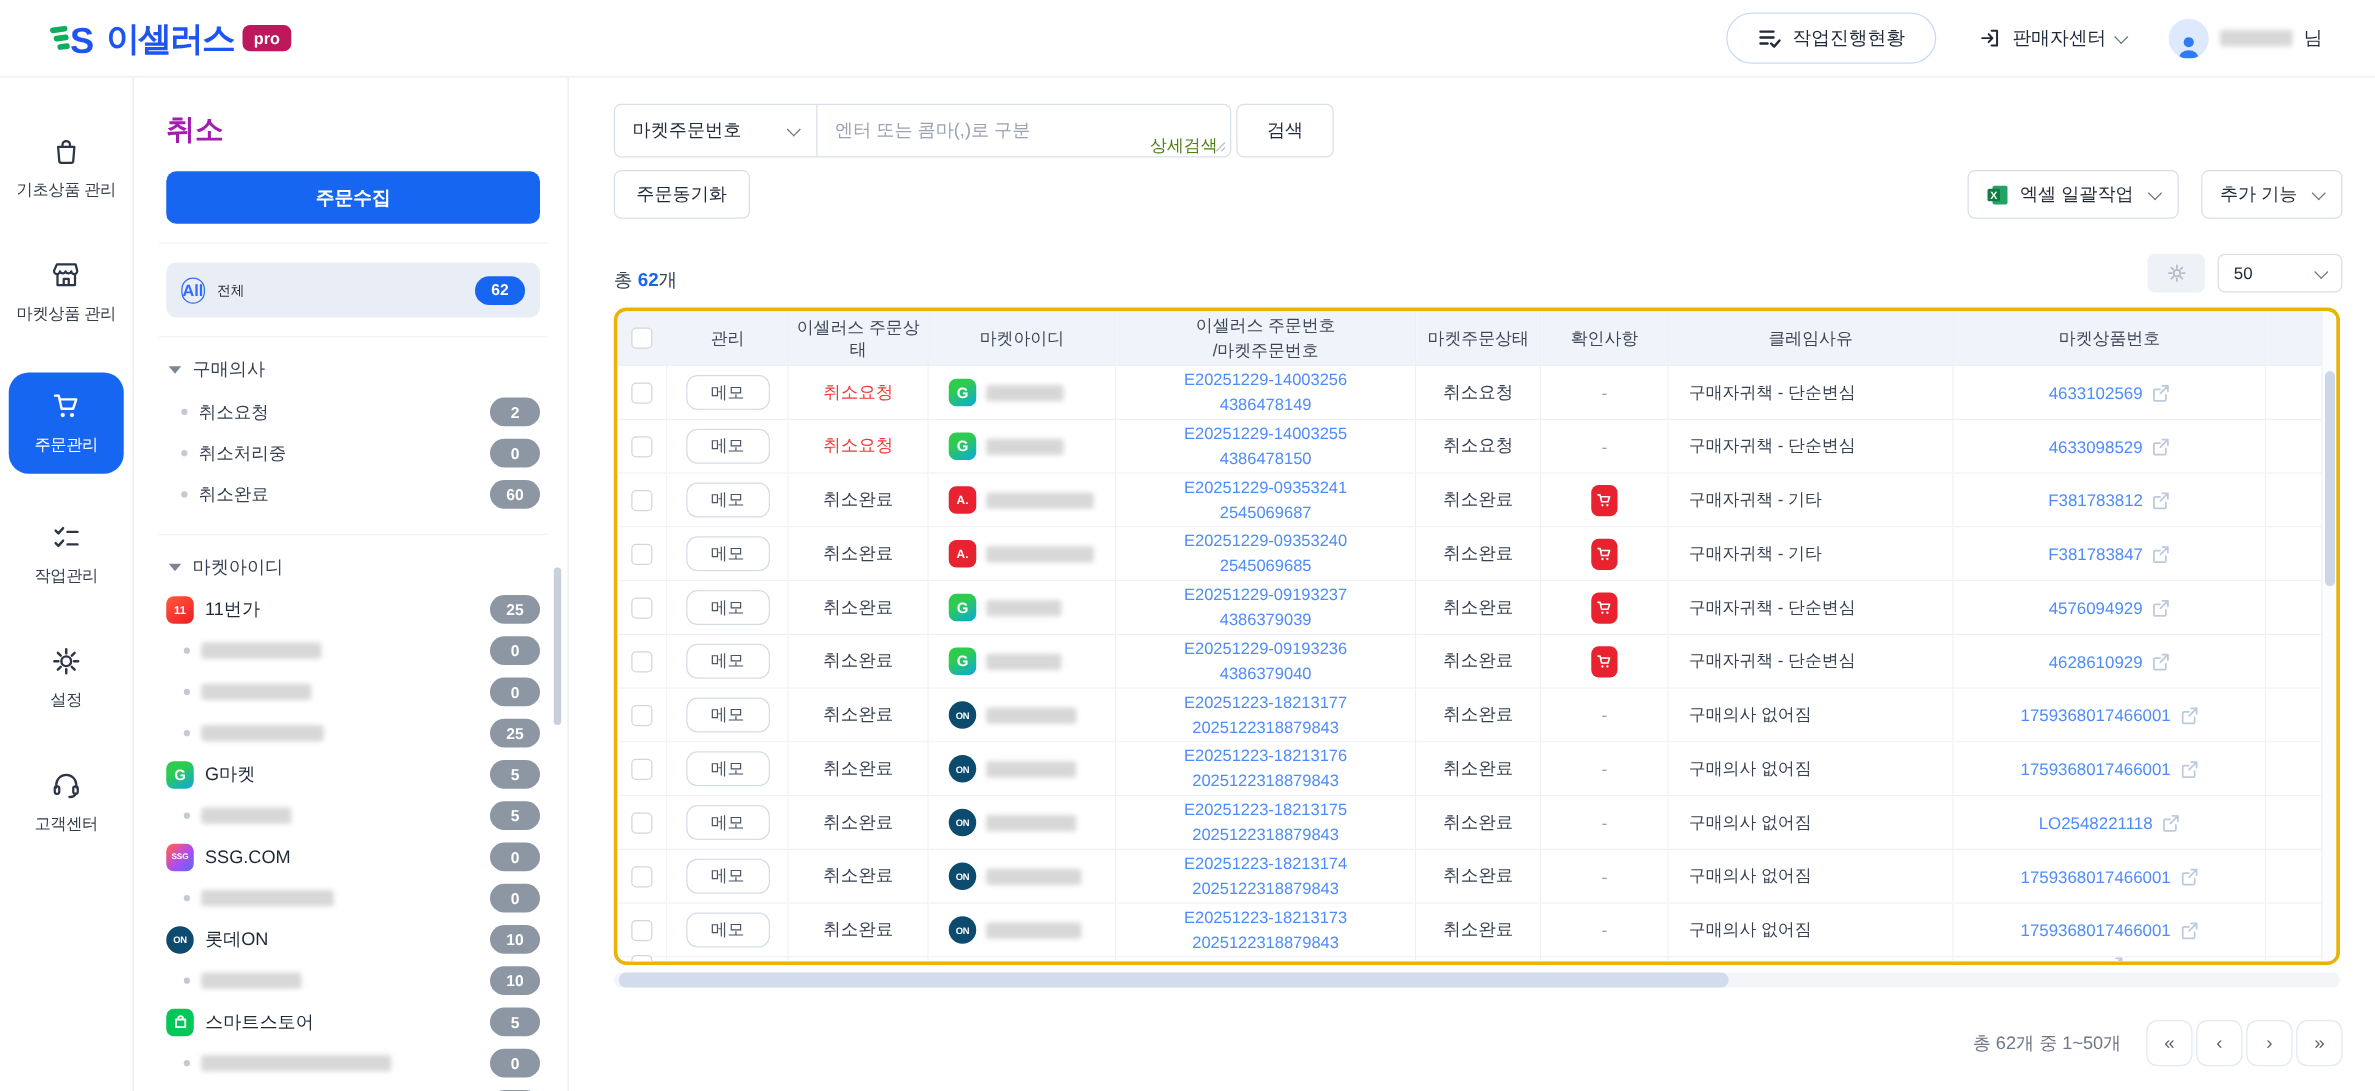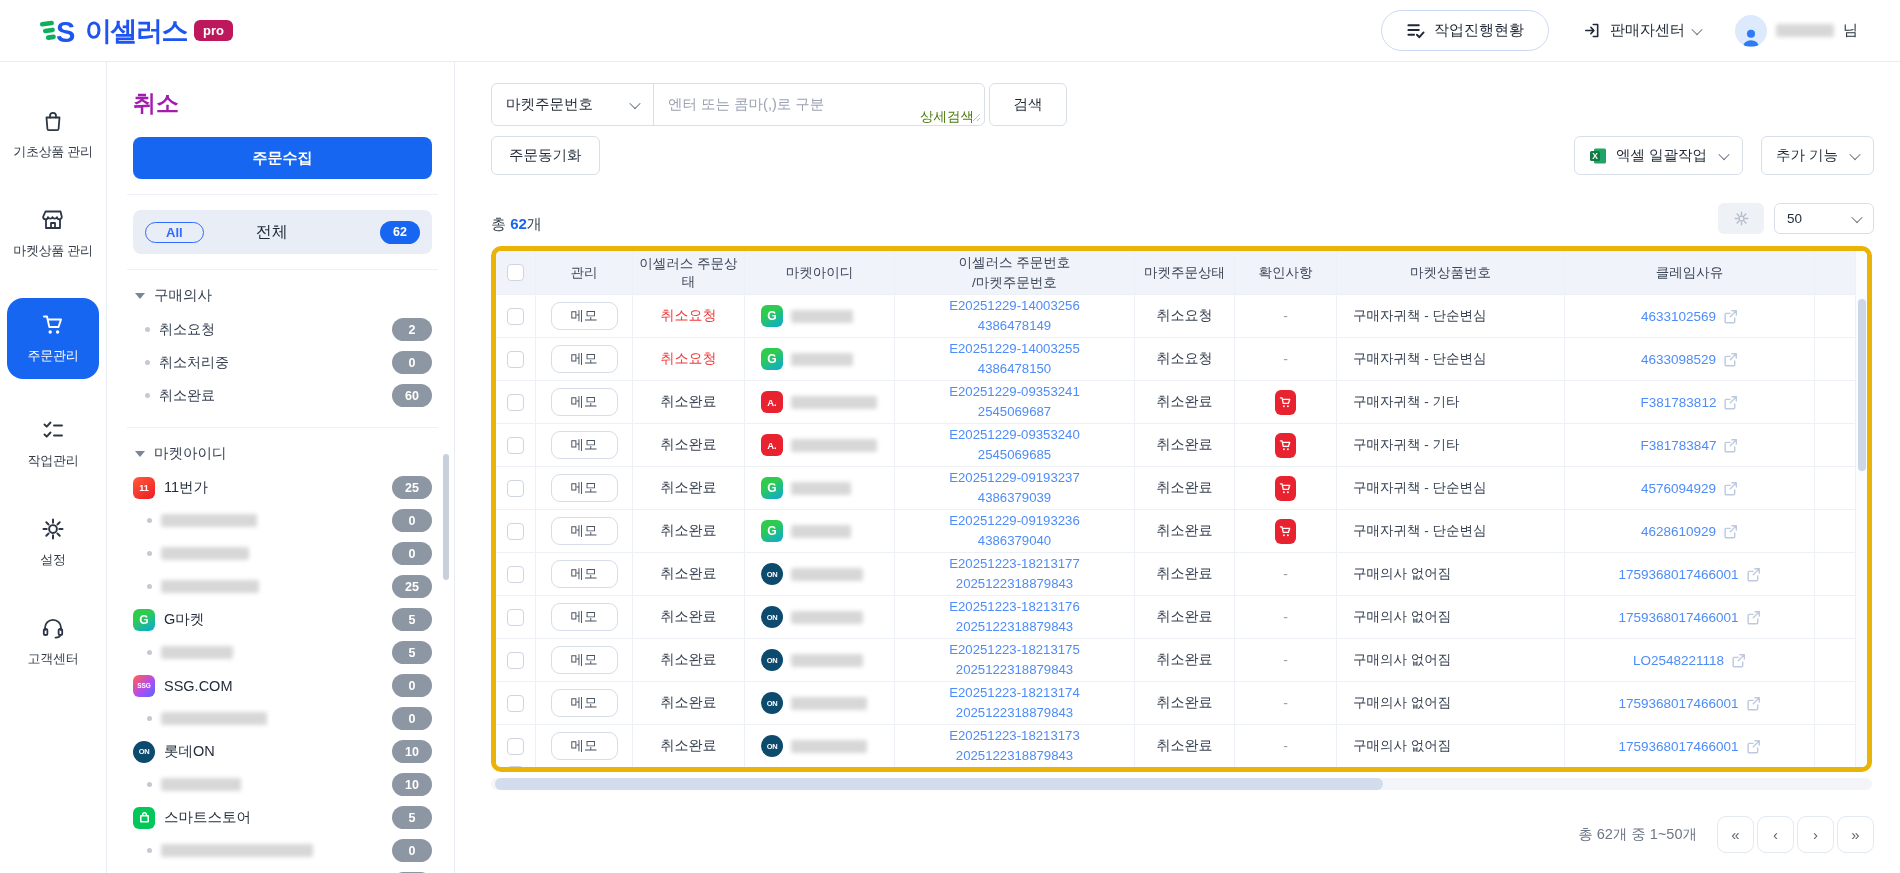--- a/index.html
+++ b/index.html
@@ -38,22 +38,22 @@
   .nav-item.active{background:var(--primary);color:#fff;padding:14px 0;}
   .nav-item.active svg{stroke:#fff;}
 
   
   .sidebar{width:348px;border-right:1px solid var(--line);padding:26px 22px 0 26px;position:relative;overflow:hidden;flex:none;}
   .sb-title{font-size:23px;font-weight:800;color:#a21caf;margin-bottom:18px;}
   .collect-btn{width:100%;height:42px;background:var(--primary);color:#fff;font-size:15px;font-weight:700;
     border:none;border-radius:8px;cursor:pointer;}
   .sb-div{border:none;border-top:1px solid #eef1f5;margin:15px -6px;}
   .all-row{background:#e9edf6;border-radius:8px;height:44px;display:flex;align-items:center;gap:10px;padding:0 12px;cursor:pointer;}
-  .all-pill{border:1.5px solid #2f6bff;color:#2f6bff;border-radius:999px;font-size:13px;font-weight:700;padding:2px 20px;}
-  .all-label{font-size:16px;color:var(--dark);margin-left:42px;}
+  .all-pill{border:1.5px solid #2f6bff;color:#2f6bff;border-radius:999px;font-size:13px;font-weight:700;padding:2px 0;}
+  .all-label{font-size:11px;color:var(--dark);}
   .cnt{margin-left:auto;min-width:40px;height:23px;border-radius:999px;display:flex;align-items:center;justify-content:center;
     font-size:12.5px;font-weight:700;color:#fff;background:var(--badge);padding:0 8px;}
   .cnt.blue{background:var(--primary);}
   .sec-head{display:flex;align-items:center;gap:9px;font-size:14.5px;color:#374151;margin:16px 0 8px 2px;cursor:pointer;}
   .tri{width:0;height:0;border-left:5px solid transparent;border-right:5px solid transparent;border-top:6px solid #7a8596;}
   .s-item{display:flex;align-items:center;gap:9px;height:33px;padding-left:12px;cursor:pointer;}
   .dot{width:5px;height:5px;border-radius:50%;background:#c3cad4;flex:none;}
   .s-item .lbl{font-size:14px;color:#374151;}
   .mk-item{display:flex;align-items:center;gap:9px;height:33px;cursor:pointer;}
   .mk-item.sub{padding-left:14px;}
@@ -85,21 +85,21 @@
   .dd-btn{display:flex;align-items:center;gap:9px;padding:9px 14px;}
   .dd-btn .chev{margin-left:4px;}
   .total-row{display:flex;justify-content:space-between;align-items:flex-end;margin-top:28px;margin-bottom:12px;}
   .total-txt{font-size:15px;color:#374151;}
   .total-txt b{color:var(--primary);font-weight:800;}
   .gear-btn{width:46px;height:31px;border-radius:6px;background:#eef1f6;border:none;display:flex;align-items:center;justify-content:center;cursor:pointer;}
   .size-select{width:100px;height:31px;display:flex;align-items:center;justify-content:space-between;padding:0 12px;font-size:13.5px;}
   .ctrl-right{display:flex;gap:10px;align-items:center;}
 
   
-  .tablewrap{width:1381px;border:5px solid #eab308;border-radius:10px;overflow:hidden;position:relative;height:526px;background:#fff;}
+  .tablewrap{width:1381px;border:3px solid #eab308;border-radius:10px;overflow:hidden;position:relative;height:526px;background:#fff;}
   .tgrid{width:1369px;}
   .grid-row{display:grid;grid-template-columns:40px 97px 112px 150px 240px 100px 102px 228px 250px 50px;}
   .th,.td{border-right:1px solid var(--cellline);border-bottom:1px solid var(--cellline);
     display:flex;align-items:center;justify-content:center;}
   .grid-row>:last-child{border-right:none;}
   .th{background:var(--hdrbg);height:44px;font-size:13.5px;color:#3c4657;text-align:center;}
   .pre{white-space:pre-line;line-height:1.45;}
   .td{height:43px;font-size:14px;color:#374151;background:#fff;}
   .cb{width:17px;height:17px;border:1.4px solid #cfd6e0;border-radius:4px;background:#fff;display:inline-block;cursor:pointer;}
   .memo{border:1px solid #d6dde8;border-radius:9px;background:#fff;padding:4px 19px;font-size:13.5px;color:#4b5563;cursor:pointer;}
@@ -402,22 +402,22 @@
           <div class="th">
               <span class="cb"></span>
             </div>
           <div class="th">관리</div>
           <div class="th">이셀러스 주문상태</div>
           <div class="th">마켓아이디</div>
           <div class="th pre">이셀러스 주문번호
 /마켓주문번호</div>
           <div class="th">마켓주문상태</div>
           <div class="th">확인사항</div>
+          <div class="th">클레임사유</div>
           <div class="th">마켓상품번호</div>
-          <div class="th">클레임사유</div>
           <div class="th"></div>
         </div>
         <div id="rows">
   <div class="grid-row trow">
     <div class="td">
                 <span class="cb"></span>
               </div>
     <div class="td">
                 <button class="memo">메모</button>
               </div>

